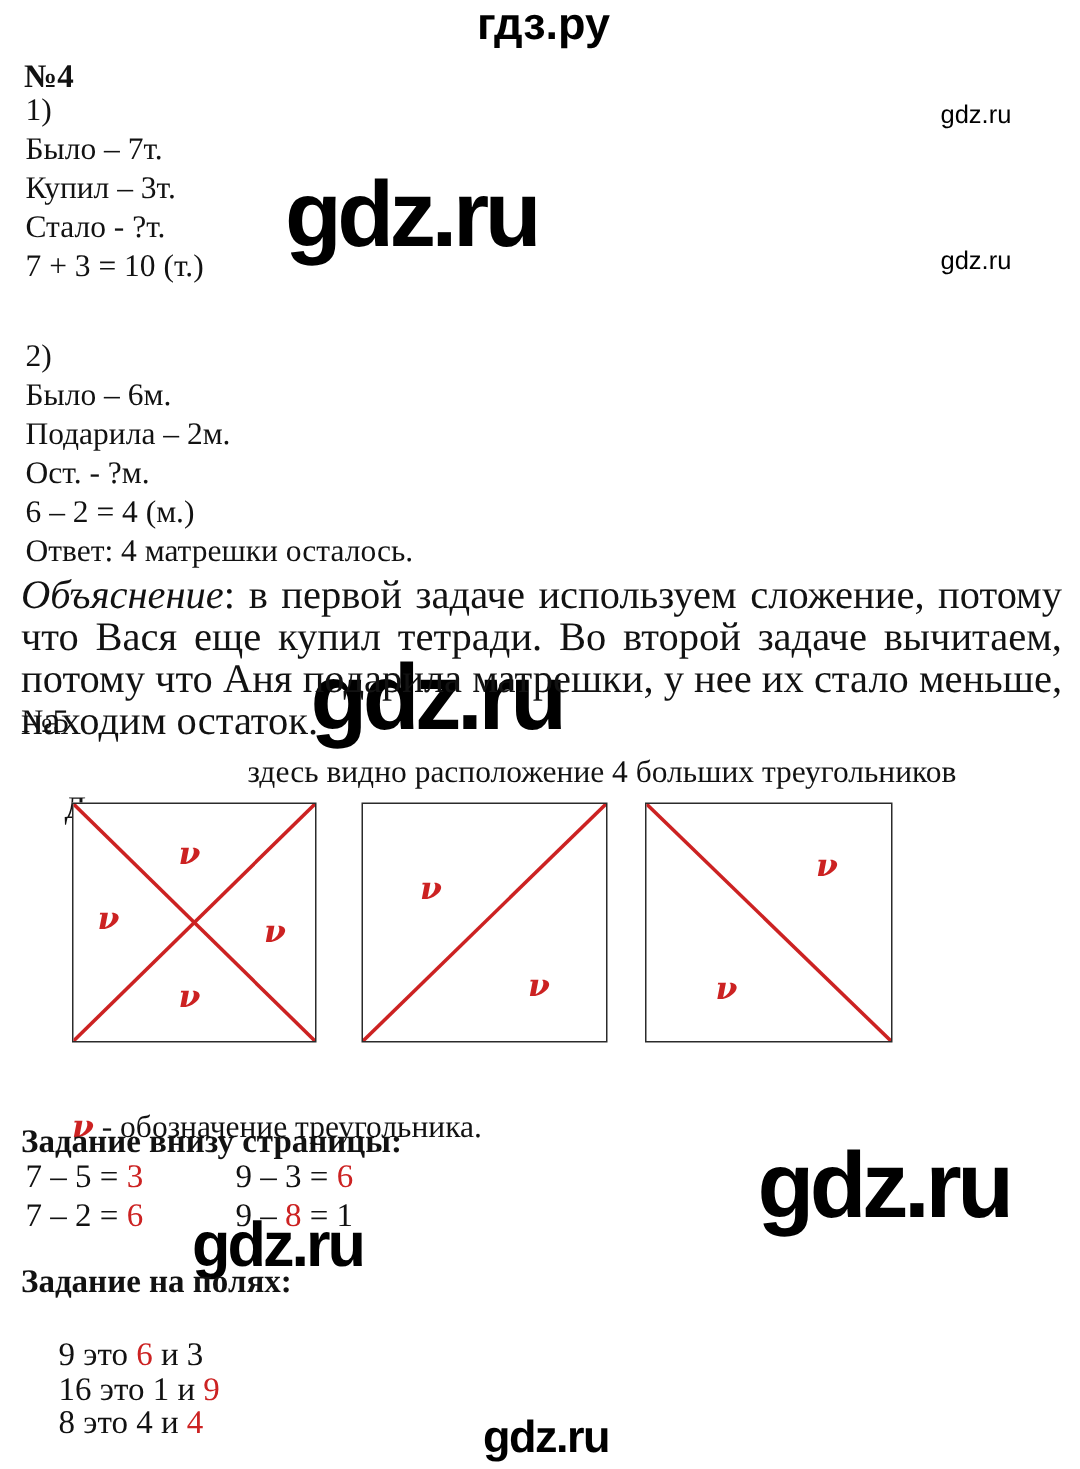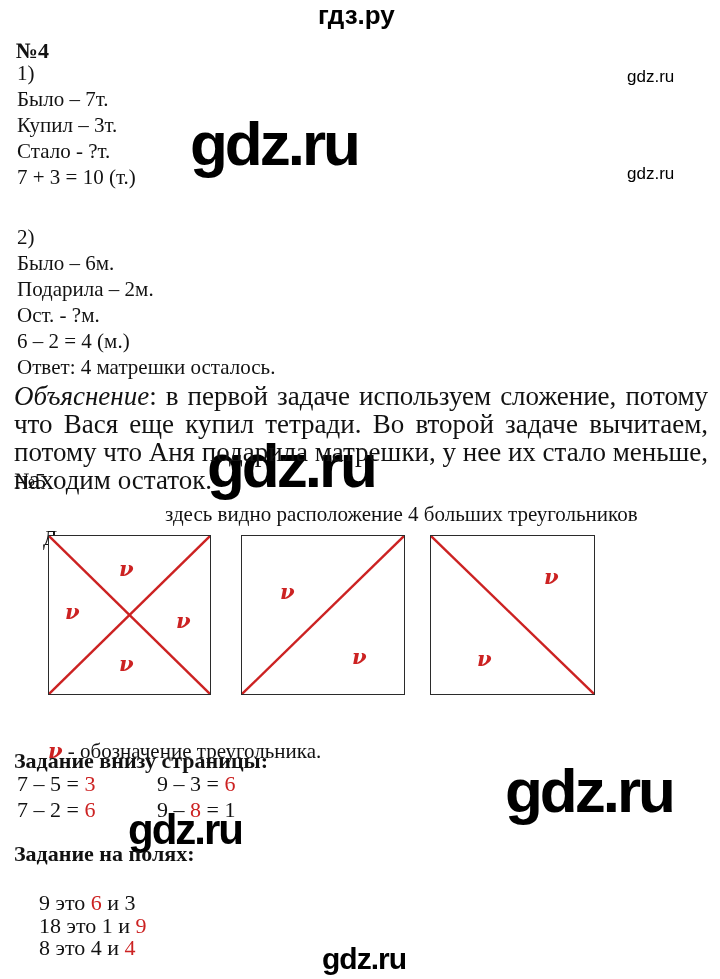--- a/index.html
+++ b/index.html
@@ -10,21 +10,21 @@
   }
   .abs{position:absolute;}
   .t{font-size:21px; line-height:26px; white-space:pre;}
   .lines div{font-size:21px; line-height:26px; white-space:pre;}
   .bold{font-weight:bold;}
   .red{color:#cc2222;}
   .wm{
     font-family:"Liberation Sans","DejaVu Sans",sans-serif;
     color:#000; white-space:nowrap;
   }
-  .wm-brand{font-size:26px; font-weight:bold;}
+  .wm-brand{font-size:30px; font-weight:bold;}
   .wm-big{font-size:62px; font-weight:800; letter-spacing:-3px;}
   .wm-med{font-size:42px; font-weight:800; letter-spacing:-2px;}
   .wm-smallbold{font-size:30px; font-weight:800; letter-spacing:-1px;}
   .wm-tiny{font-size:17px; font-weight:500; letter-spacing:0;}
   .para{
     font-size:27px; line-height:28px; text-align:justify;
   }
   .square{
     position:absolute; background:#fff;
     border:1.5px solid #2b2b2b; box-sizing:border-box;
@@ -124,19 +124,19 @@
     <span class="eq col1"><span>7 – 2 = </span><span class="red">6</span></span>
     <span class="eq"><span>9 – </span><span class="red">8</span><span> = 1</span></span>
   </div>
 
   <div class="abs heading" style="left:14px; top:841px;">Задание на полях:</div>
 
   <div class="abs t" style="left:17px; top:864px; font-size:22px;">
     <span>9 это </span><span class="red">6</span><span> и 3</span>
   </div>
   <div class="abs t" style="left:17px; top:887px; font-size:22px;">
-    <span>18 это 1 и </span><span class="red">9</span>
+    <span>16 это 1 и </span><span class="red">9</span>
   </div>
   <div class="abs t" style="left:17px; top:909px; font-size:22px;">
     <span>8 это 4 и </span><span class="red">4</span>
   </div>
 
 </div>
 
 </body></html>

